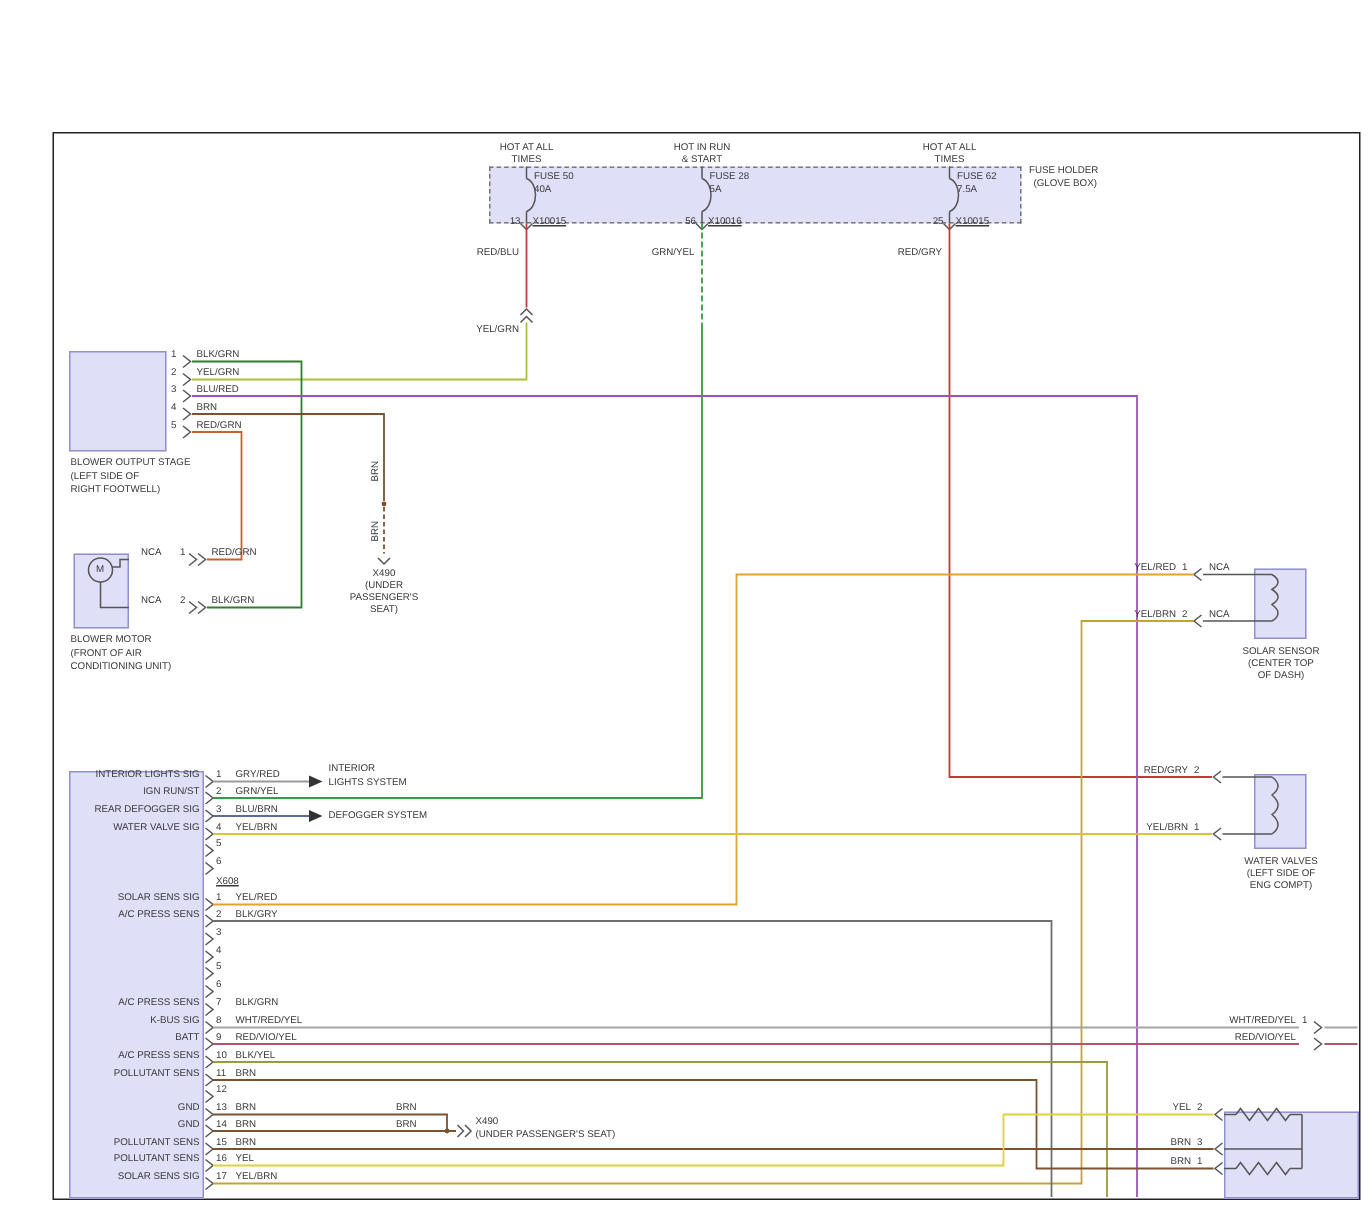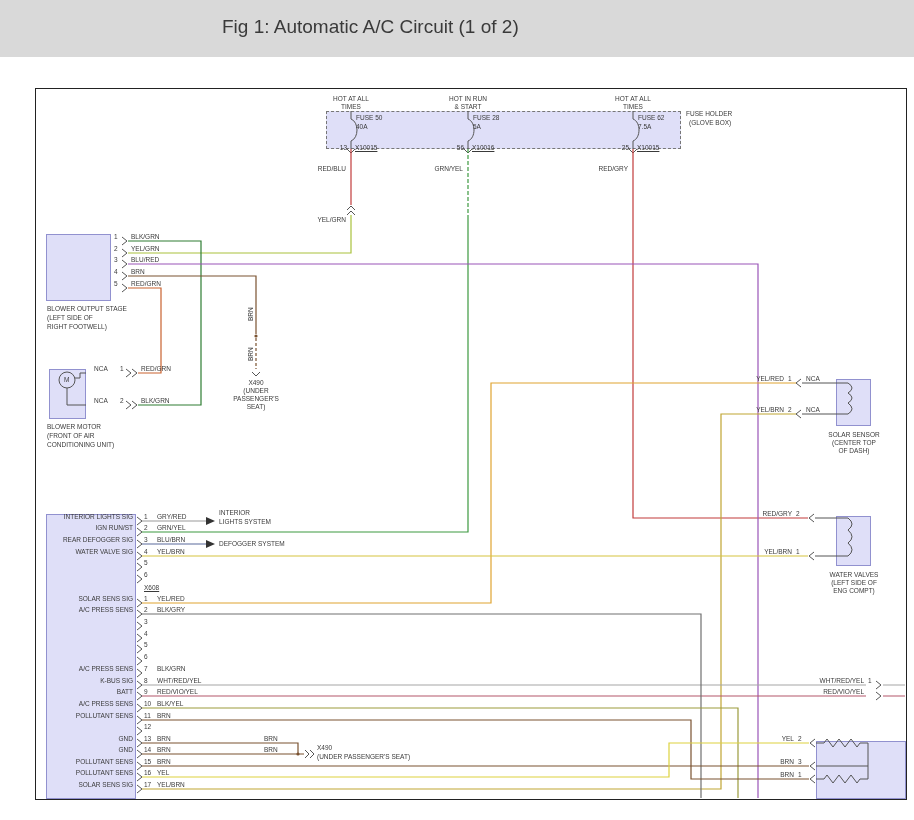--- a/index.html
+++ b/index.html
@@ -14,23 +14,20 @@
   .t{position:absolute;font-size:6.5px;line-height:8px;color:#3a3a3a;white-space:nowrap;z-index:3;}
   .r{transform:translateX(-100%);}
   .c{text-align:center;white-space:normal;}
   .u{text-decoration:underline;}
   .v{transform:rotate(-90deg);transform-origin:left top;}
 </style>
 </head>
 <body>
 
 <div id="page">
-  <div id="header">
-    <div id="title">Fig 1: Automatic A/C Circuit (1 of 2)</div>
-  </div>
 
   <div id="diagram">
 
     <div class="b dash" style="left:290px;top:22px;width:355px;height:38px"></div>
     <div class="b" style="left:10px;top:145px;width:65px;height:67px"></div>
     <div class="b" style="left:13px;top:280px;width:37px;height:50px"></div>
     <div class="b" style="left:10px;top:425px;width:90px;height:285px"></div>
     <div class="b" style="left:800px;top:290px;width:35px;height:47px"></div>
     <div class="b" style="left:800px;top:427px;width:35px;height:50px"></div>
     <div class="b" style="left:780px;top:652px;width:90px;height:58px"></div>

